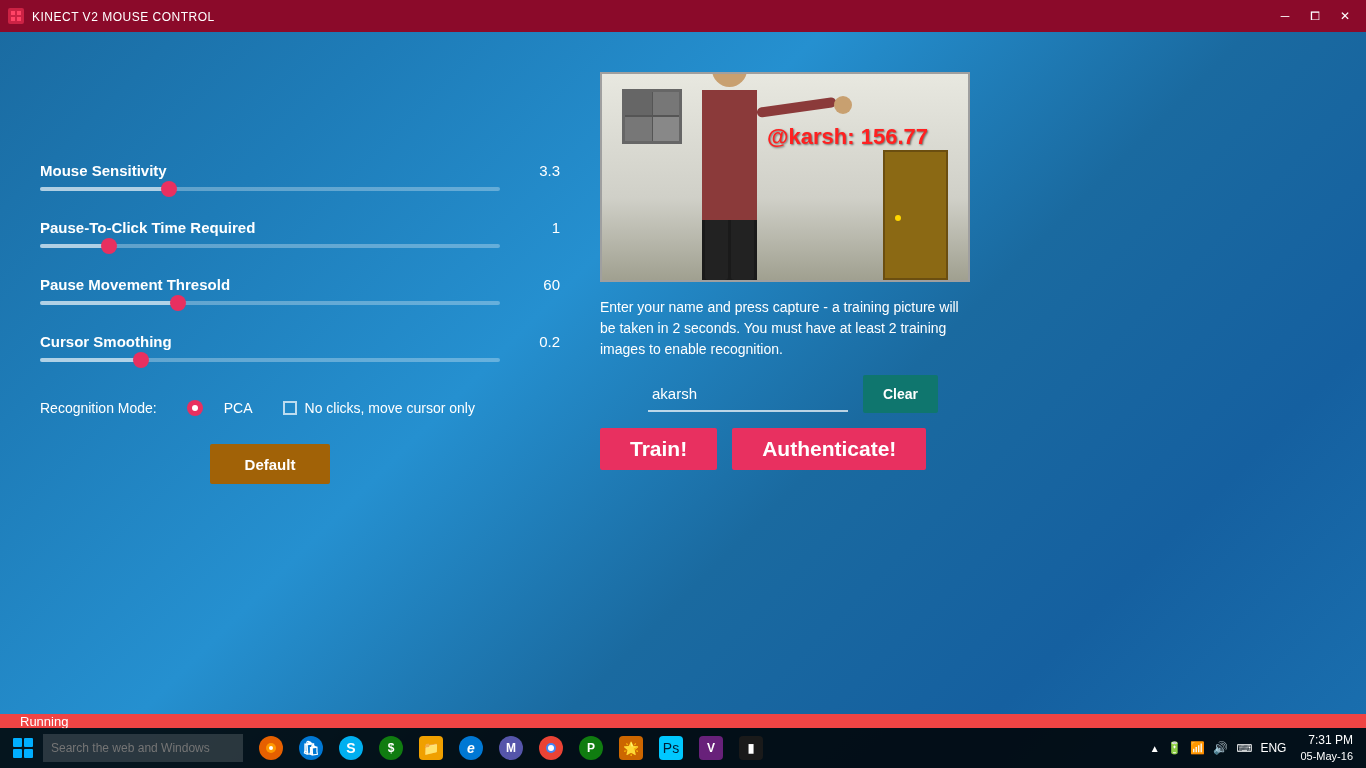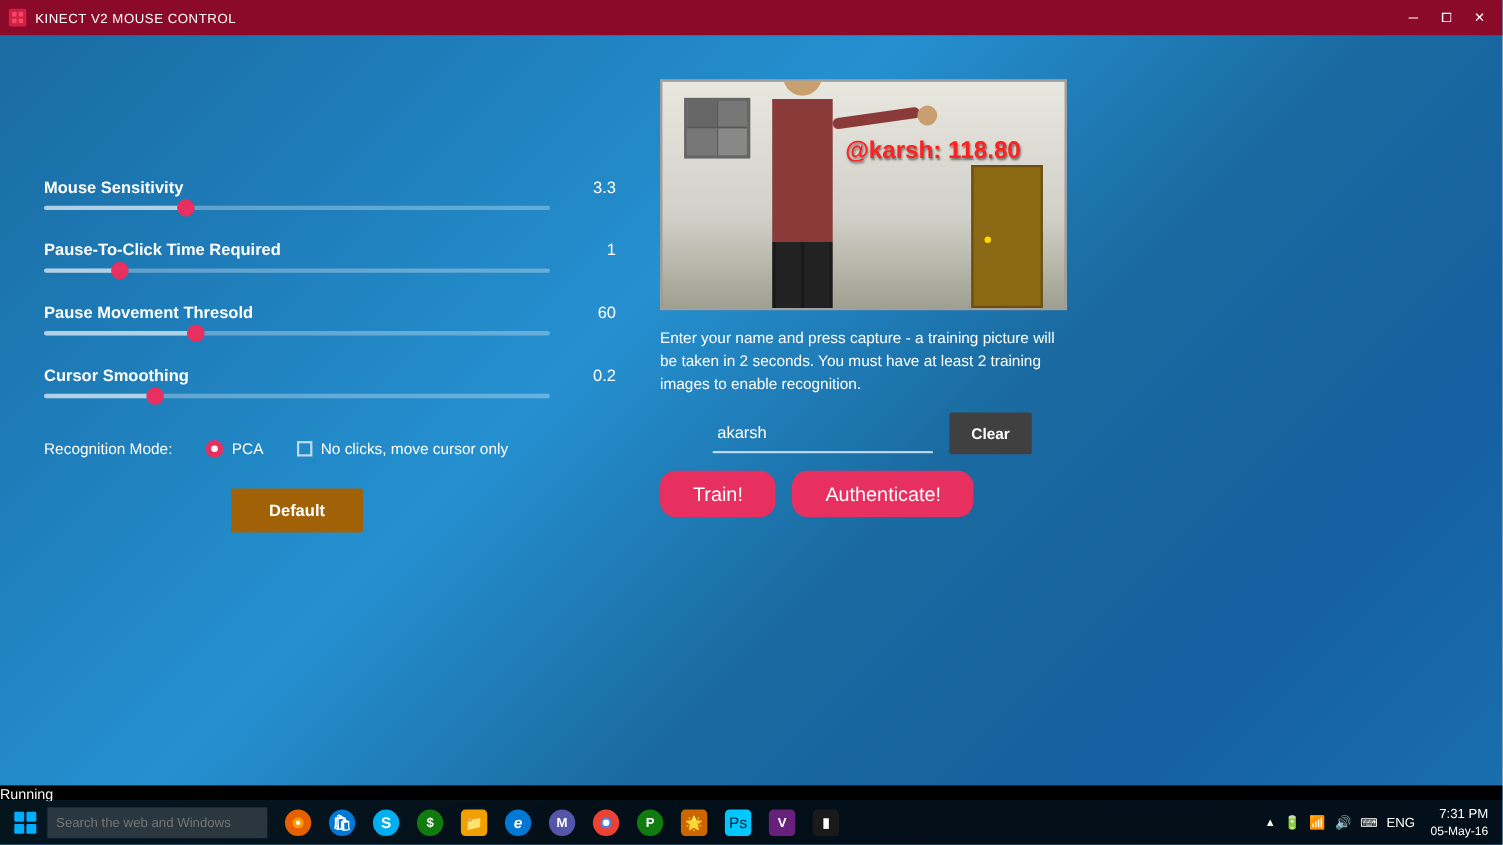--- a/index.html
+++ b/index.html
@@ -128,21 +128,21 @@
       margin-top: 10px;
       margin-bottom: 28px;
     }
     .recognition-label {
       color: white;
       font-size: 14px;
     }
     .radio-option {
       display: flex;
       align-items: center;
-      gap: 8px;
+      gap: 21px;
     }
     .radio-dot {
       width: 16px;
       height: 16px;
       border-radius: 50%;
       background: #e83060;
       display: flex;
       align-items: center;
       justify-content: center;
     }
@@ -293,58 +293,58 @@
       color: white;
       font-size: 15px;
       padding: 4px 4px;
       outline: none;
       margin-left: 48px;
     }
     .name-input::placeholder { color: rgba(255,255,255,0.5); }
 
     .action-btn {
       height: 38px;
-      background: #404040;
+      background: #0f766e;
       border: none;
       color: white;
       font-size: 14px;
       font-weight: 600;
       cursor: pointer;
       padding: 0 20px;
       border-radius: 2px;
     }
 
     
     .bottom-buttons {
       display: flex;
       gap: 15px;
     }
     .bottom-btn {
       height: 42px;
       padding: 0 30px;
       background: #e83060;
       border: none;
       color: white;
-      font-size: 18px;
-      font-weight: 400;
+      font-size: 21px;
+      font-weight: 700;
       cursor: pointer;
-      border-radius: 14px;
+      border-radius: 2px;
     }
 
     
     .status-bar {
       position: absolute;
       bottom: 40px;
       left: 0;
       right: 0;
       height: 14px;
-      background: #000000;
-      display: flex;
-      align-items: center;
-      padding: 0 0;
+      background: #ef4444;
+      display: flex;
+      align-items: center;
+      padding: 0 20px;
     }
     .status-text {
       color: white;
       font-size: 13px;
     }
 
     
     .taskbar {
       position: absolute;
       bottom: 0;
@@ -554,21 +554,21 @@
               <div style="flex:1;background:#222;border-radius:0 0 3px 3px"></div>
             </div>
           </div>
         </div>
 
         <div class="camera-door">
           <div class="camera-door-knob"></div>
         </div>
       </div>
 
-      <div class="camera-overlay-text">@karsh: 118.80</div>
+      <div class="camera-overlay-text">@karsh: 156.77</div>
     </div>
 
     <p class="instructions">Enter your name and press capture - a training picture will be taken in 2 seconds.  You must have at least 2 training images to enable recognition.</p>
 
     <div class="input-row">
       <input class="name-input" type="text" value="akarsh" style="">
       <button class="action-btn">Clear</button>
     </div>
 
     <div class="bottom-buttons">

